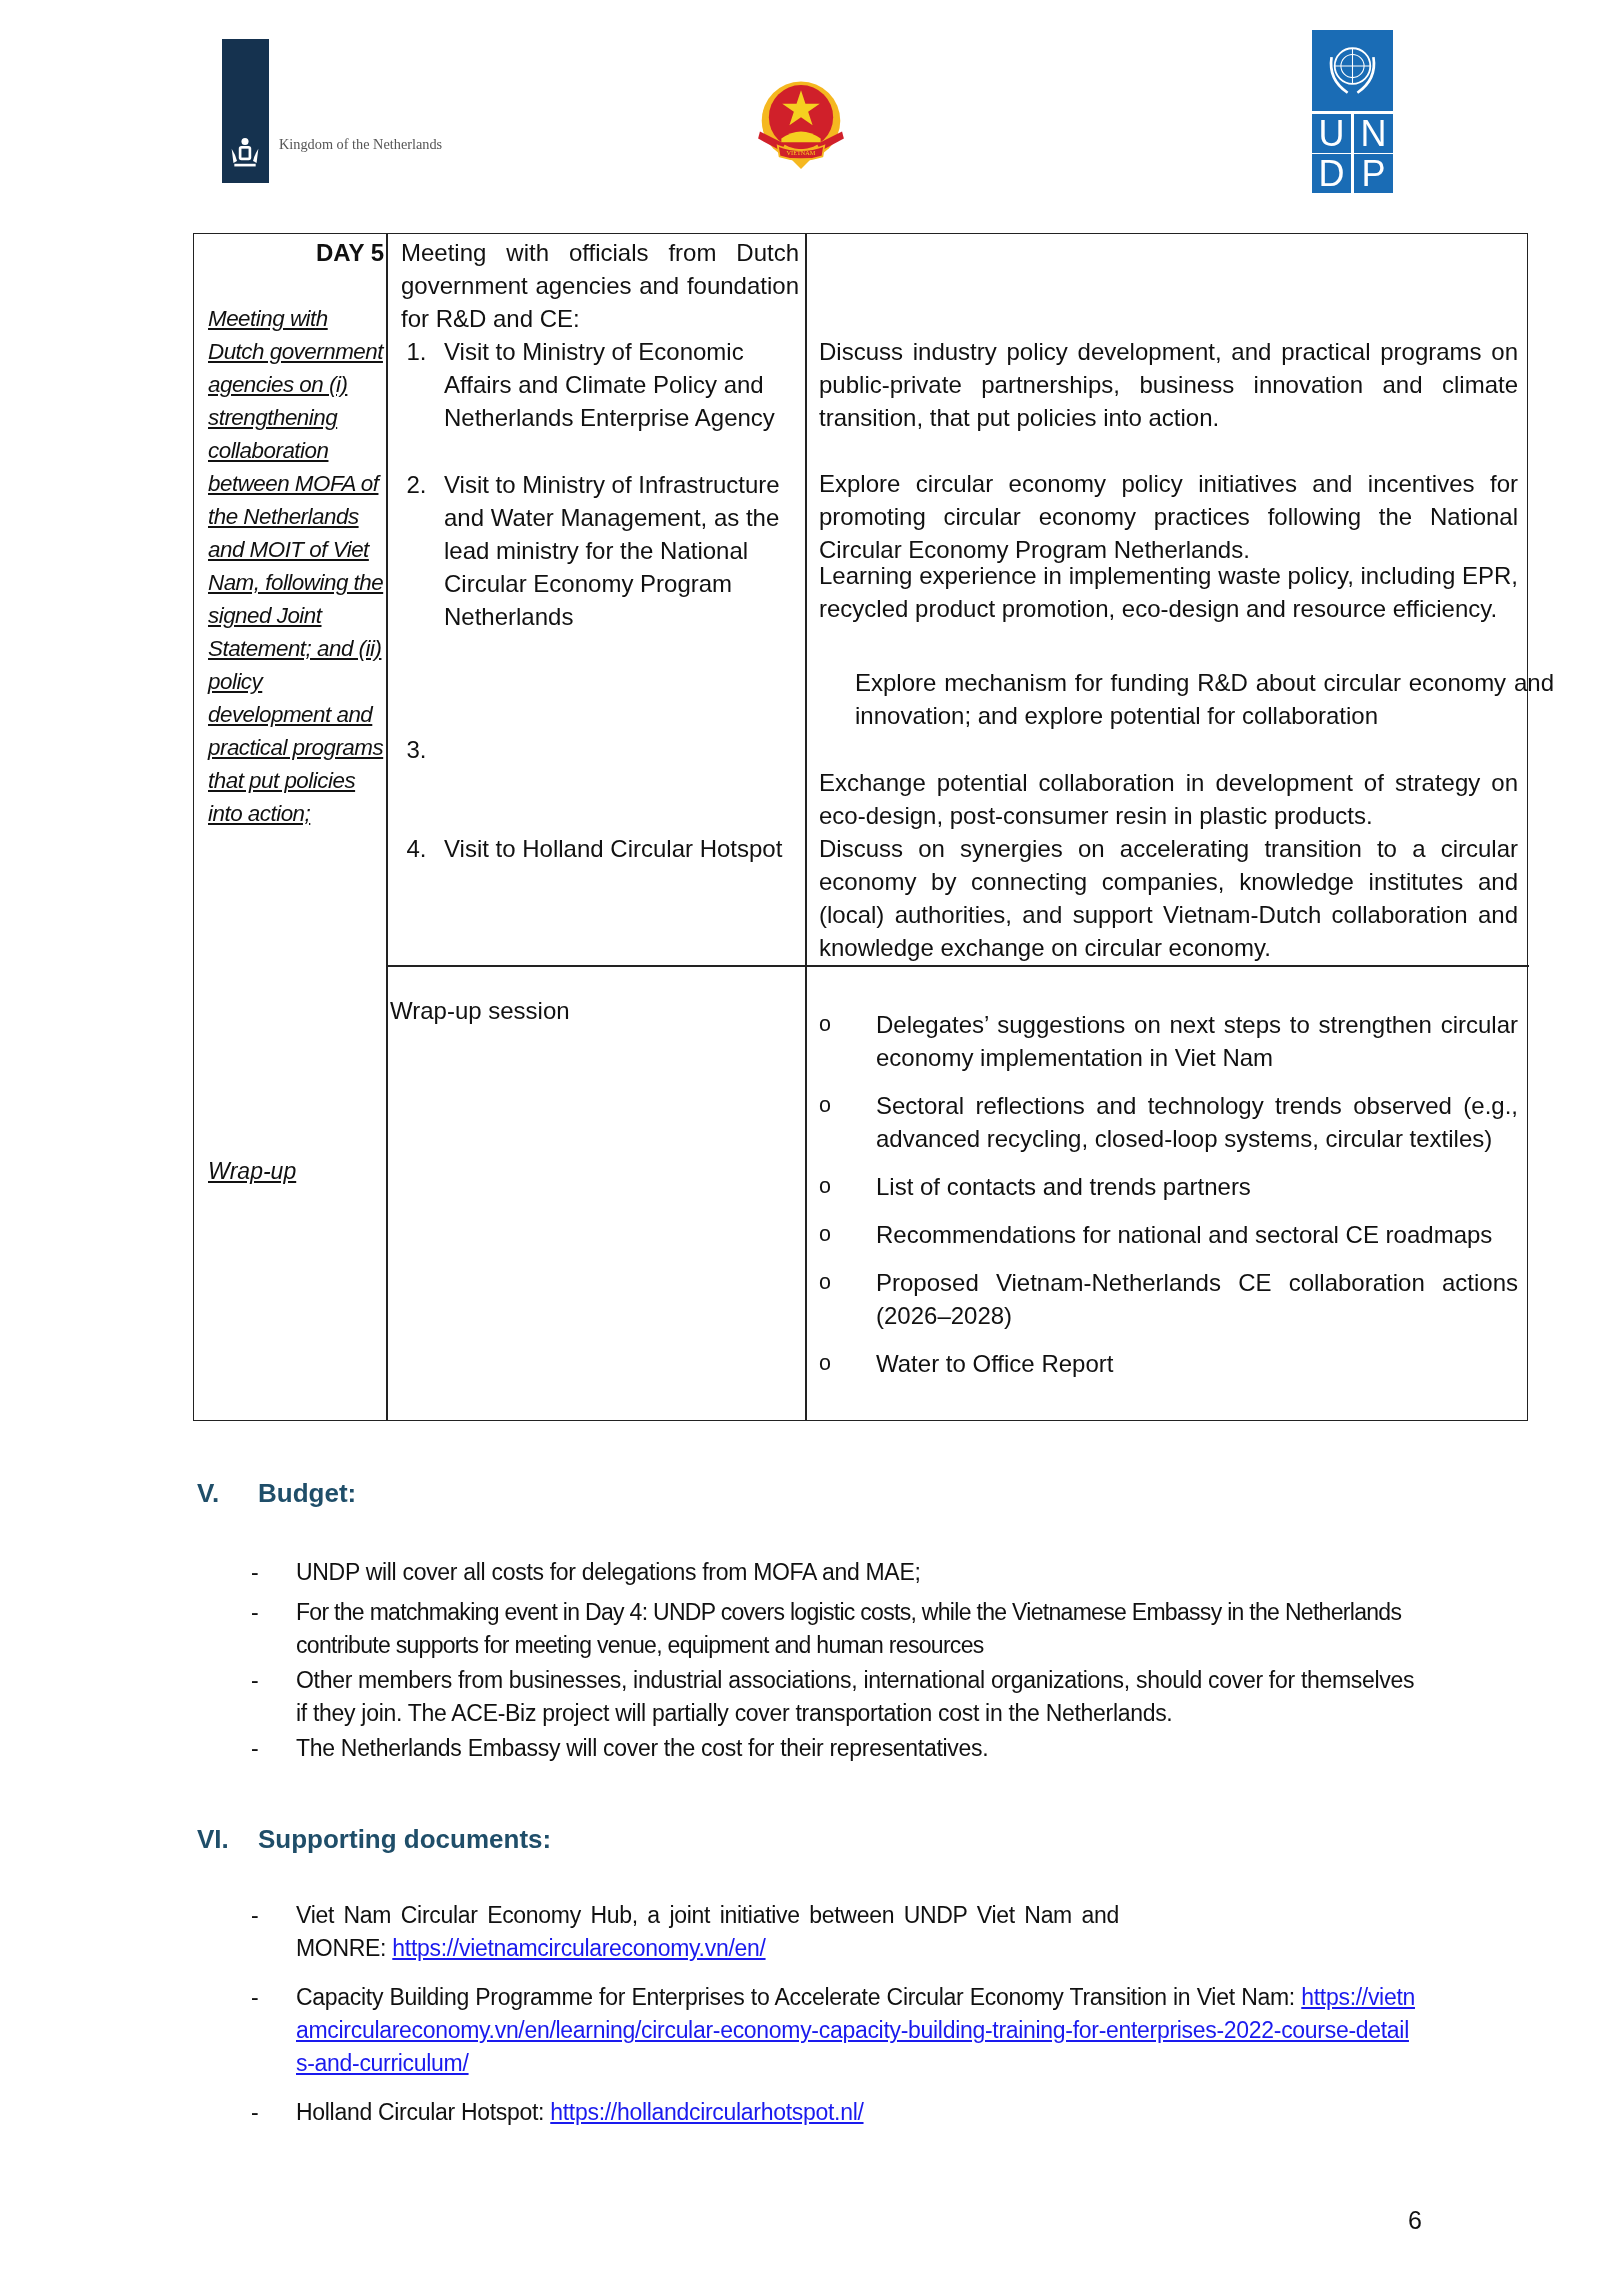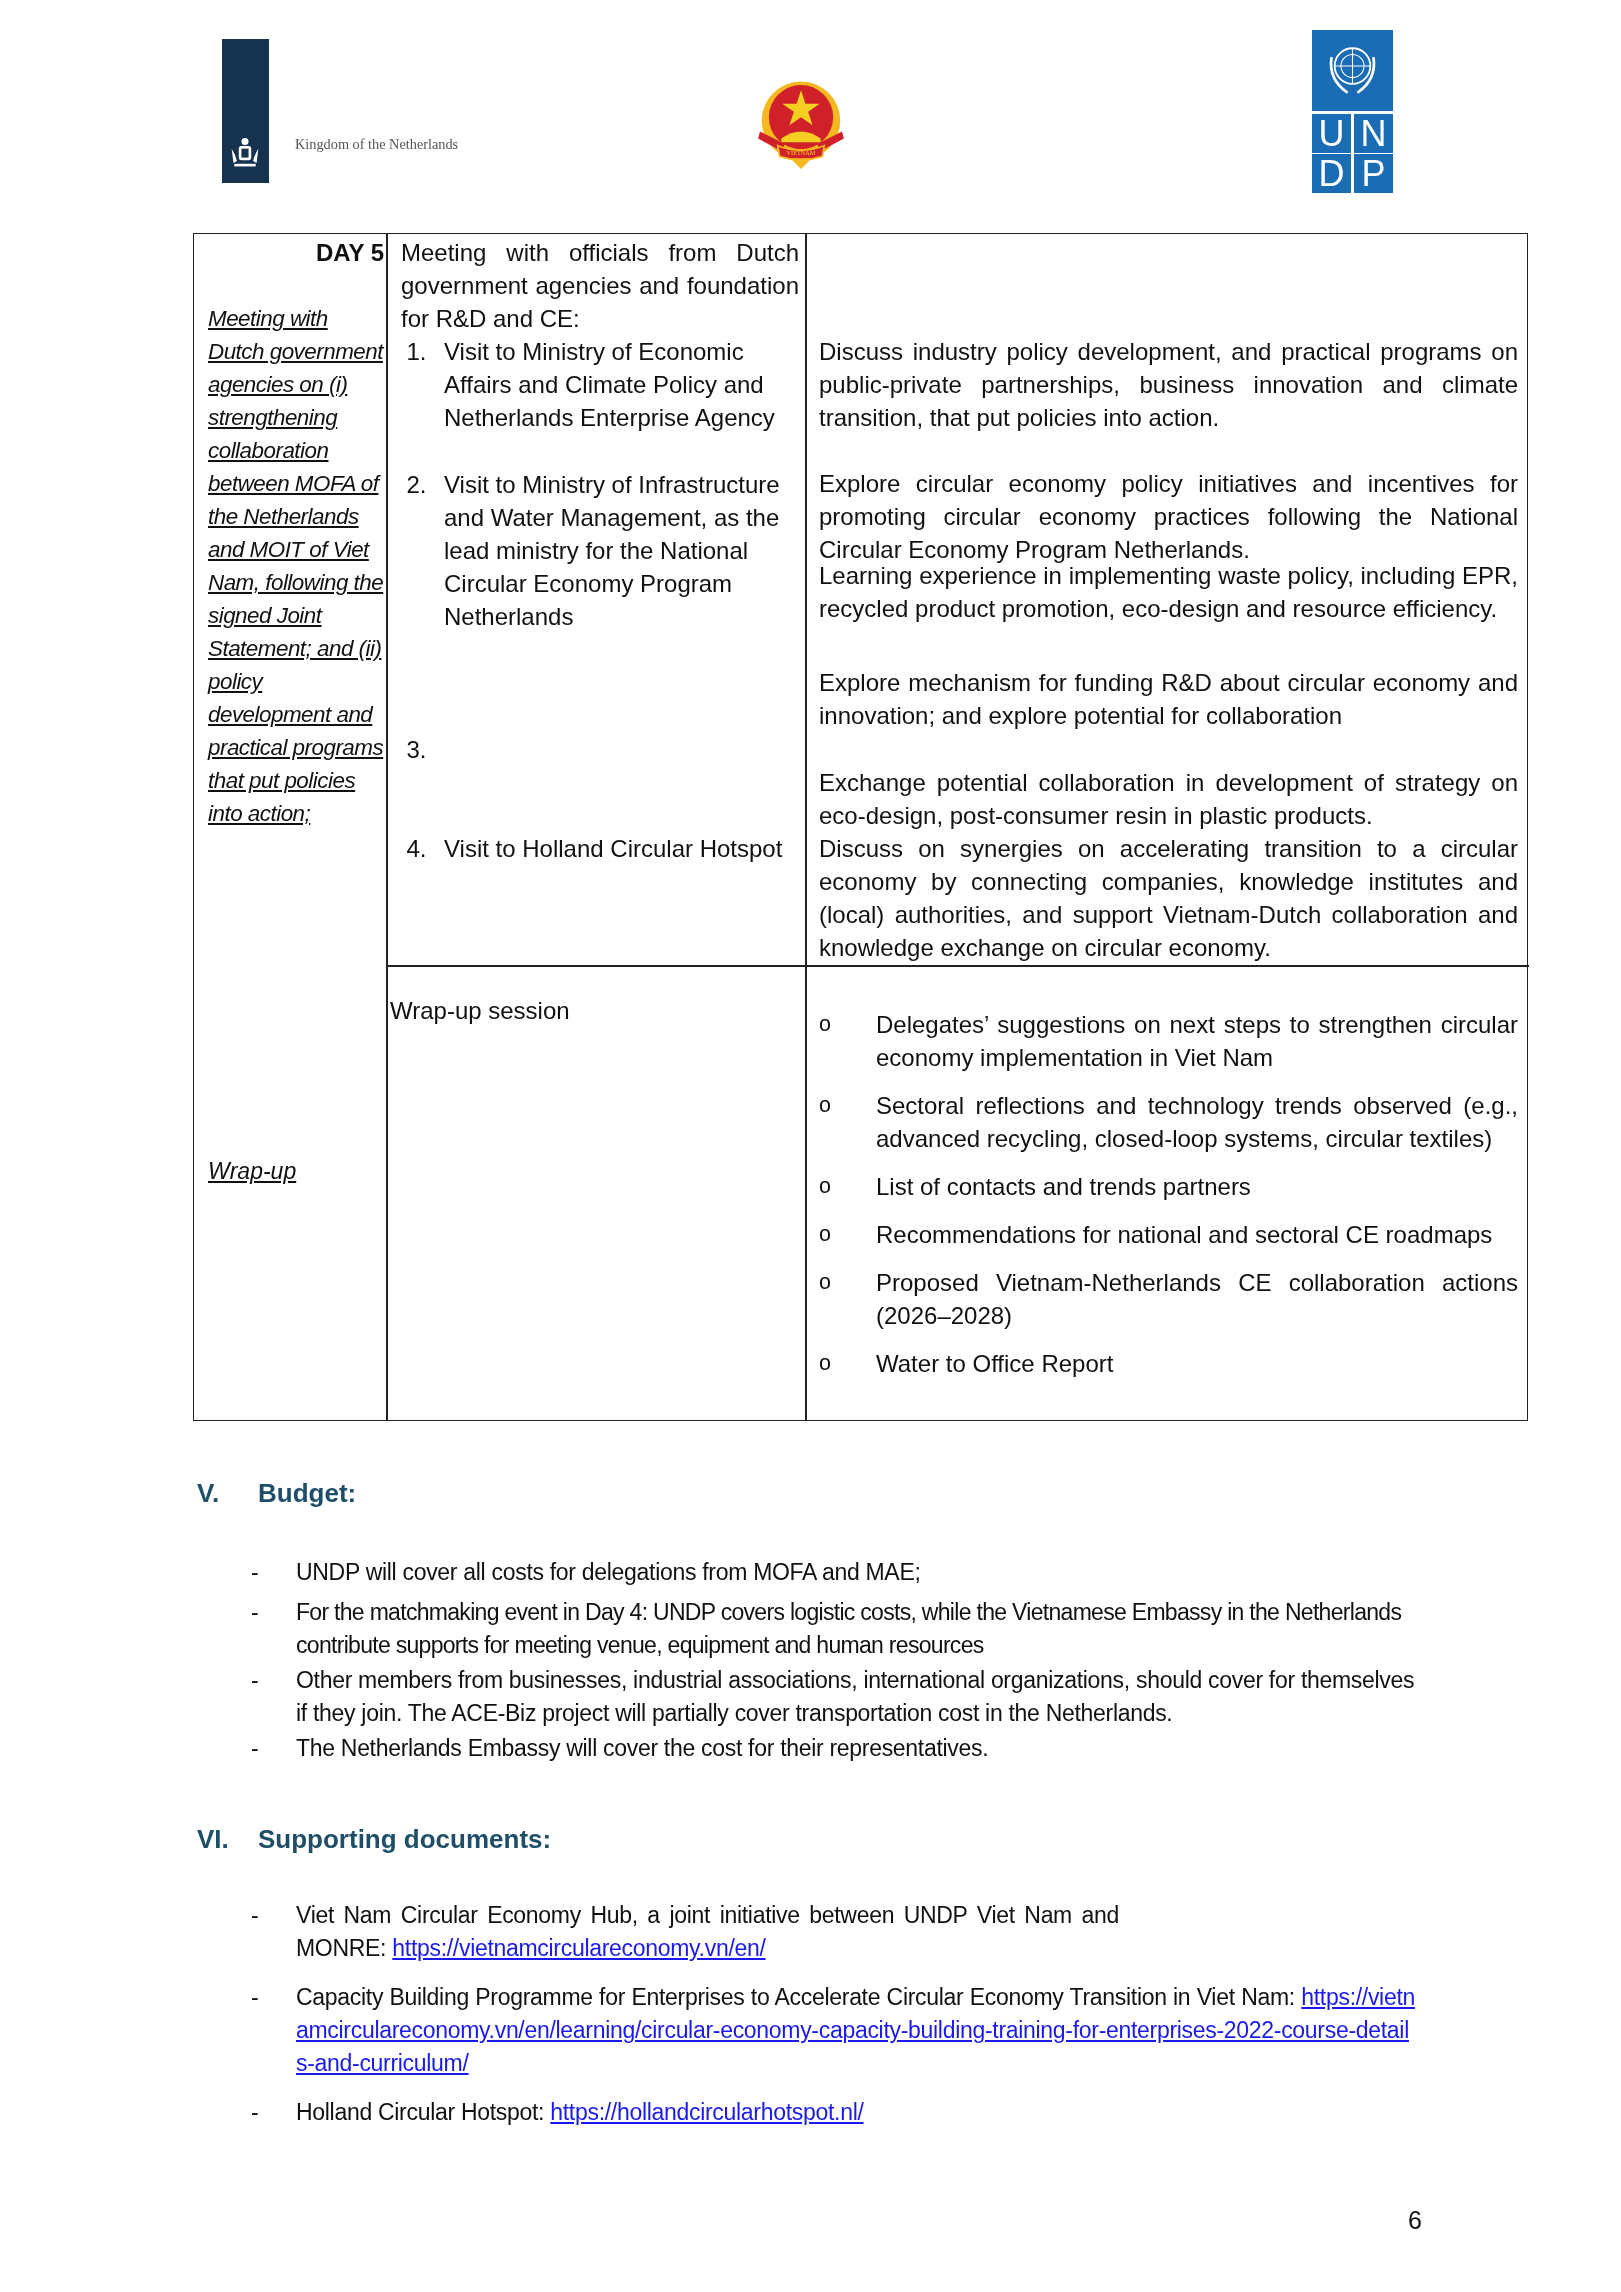--- a/index.html
+++ b/index.html
@@ -3,21 +3,21 @@
 <meta charset="utf-8">
 <style>
   html, body { margin:0; padding:0; background:#ffffff; }
   body { width:1621px; height:2293px; position:relative; overflow:hidden;
          font-family:"Liberation Sans", sans-serif; color:#111; }
   .abs { position:absolute; }
 
   
   .nl-bar { left:222px; top:39px; width:47px; height:144px; background:#15324f; }
   .nl-crest { left:229px; top:136px; width:32px; height:36px; }
-  .nl-text { left:279px; top:136px; font-family:"Liberation Serif", serif; font-size:14.3px; color:#555; white-space:nowrap;margin-left:16px; }
+  .nl-text { left:279px; top:136px; font-family:"Liberation Serif", serif; font-size:14.3px; color:#555; white-space:nowrap; }
   .vn-emblem { left:751px; top:76px; width:100px; height:93px; }
   .undp { left:1312px; top:29.6px; width:81px; height:162px; }
   .undp .top { position:absolute; left:0; top:0; width:81px; height:81px; background:#1a6cb5; }
   .undp .cell { position:absolute; width:39px; height:39px; background:#1a6cb5; color:#fff;
                 font-family:"Liberation Sans", sans-serif; font-size:36px; line-height:39px; text-align:center; font-weight:normal; }
 
   
   .tbl { left:193px; top:233px; width:1335px; height:1188px; border:1.8px solid #222; box-sizing:border-box; }
   .vline { position:absolute; width:1.8px; background:#222; }
   .hline { position:absolute; height:1.8px; background:#222; }
@@ -123,21 +123,21 @@
       <span class="num">4.</span>
       <span>Visit to Holland Circular Hotspot</span>
     </li>
   </ol>
 </div>
 <div class="cell-text col2-wrap">Wrap-up session</div>
 
 <div class="cell-text col3" style="top:335px;">Discuss industry policy development, and practical programs on public-private partnerships, business innovation and climate transition, that put policies into action.</div>
 <div class="cell-text col3" style="top:467px;">Explore circular economy policy initiatives and incentives for promoting circular economy practices following the National Circular Economy Program Netherlands.</div>
 <div class="cell-text col3" style="top:559px;">Learning experience in implementing waste policy, including EPR, recycled product promotion, eco-design and resource efficiency.</div>
-<div class="cell-text col3" style="top:666px;">Explore mechanism for funding R&amp;D about circular economy and innovation; and explore potential for collaboration</div>
+<div class="cell-text col3" style="top:666px;margin-left:36px;">Explore mechanism for funding R&amp;D about circular economy and innovation; and explore potential for collaboration</div>
 <div class="cell-text col3" style="top:766px;">Exchange potential collaboration in development of strategy on eco-design, post-consumer resin in plastic products.</div>
 <div class="cell-text col3" style="top:832px;">Discuss on synergies on accelerating transition to a circular economy by connecting companies, knowledge institutes and (local) authorities, and support Vietnam-Dutch collaboration and knowledge exchange on circular economy.</div>
 
 <div class="ulist">
   <div class="item"><span class="bullet">o</span><span>Delegates’ suggestions on next steps to strengthen circular economy implementation in Viet Nam</span></div>
   <div class="item"><span class="bullet">o</span><span>Sectoral reflections and technology trends observed (e.g., advanced recycling, closed-loop systems, circular textiles)</span></div>
   <div class="item"><span class="bullet">o</span><span>List of contacts and trends partners</span></div>
   <div class="item"><span class="bullet">o</span><span>Recommendations for national and sectoral CE roadmaps</span></div>
   <div class="item"><span class="bullet">o</span><span>Proposed Vietnam-Netherlands CE collaboration actions (2026–2028)</span></div>
   <div class="item"><span class="bullet">o</span><span>Water to Office Report</span></div>

